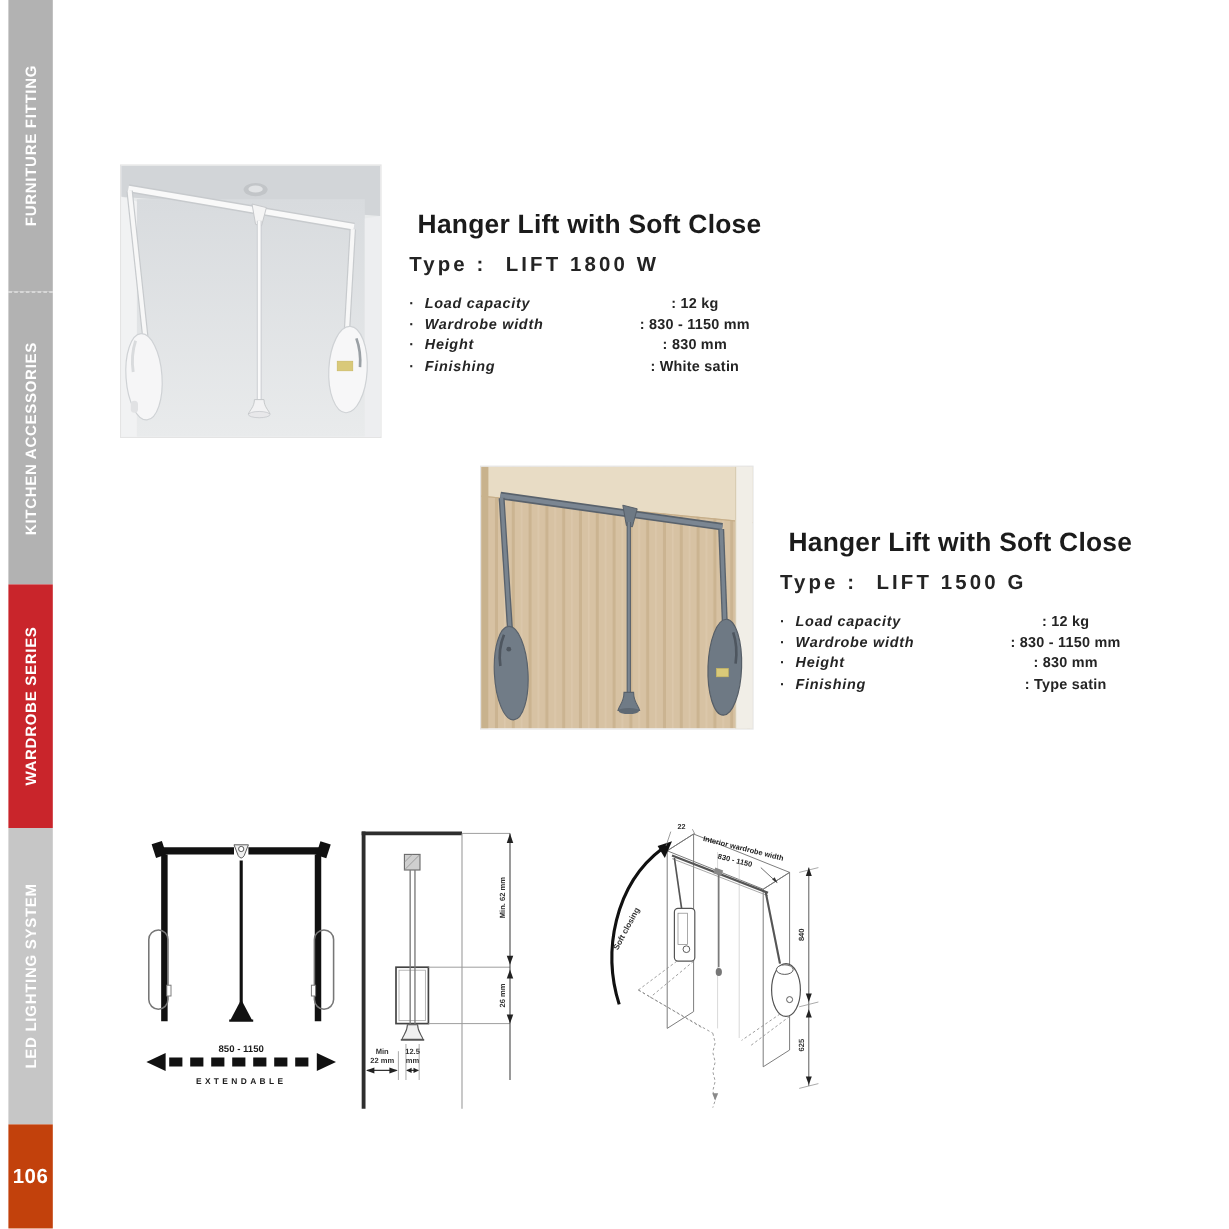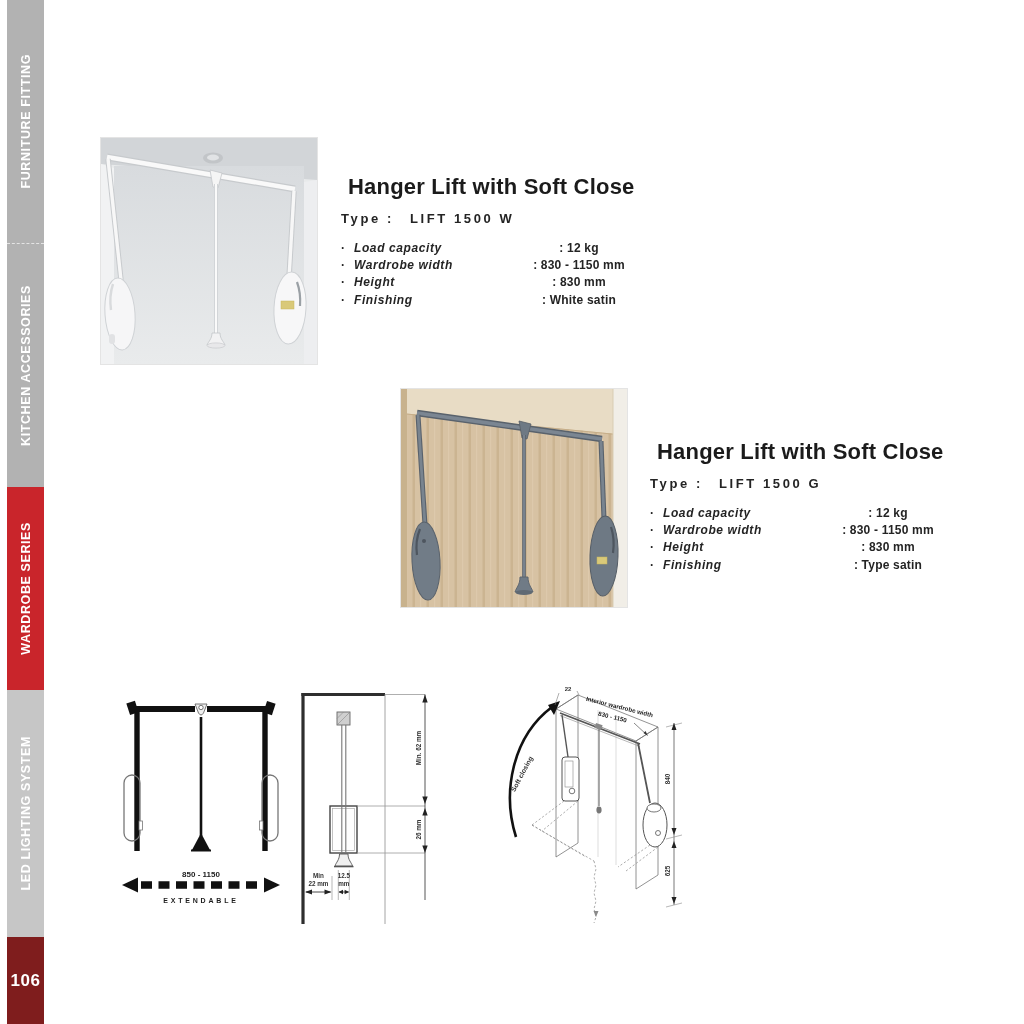--- a/index.html
+++ b/index.html
@@ -6,21 +6,21 @@
   #page{position:relative;width:1024px;height:1024px;background:#ffffff;overflow:hidden;
         font-family:"Liberation Sans", sans-serif;}
 
   
   #sidebar{position:absolute;left:7px;top:0;width:37px;height:1024px;}
   .side-sec{width:37px;display:flex;align-items:center;justify-content:center;box-sizing:border-box;}
   .sec-furniture{height:243px;background:#b2b2b2;}
   .sec-kitchen{height:244px;background:#b2b2b2;border-top:1px dashed rgba(255,255,255,.65);}
   .sec-wardrobe{height:203px;background:#c9252b;}
   .sec-led{height:247px;background:#c6c6c6;}
-  .sec-footer{height:87px;background:#7f1d1d;}
+  .sec-footer{height:87px;background:#c2410c;}
   .v-label{writing-mode:vertical-rl;transform:rotate(180deg);color:#fff;font-weight:bold;
            font-size:12.5px;letter-spacing:.6px;white-space:nowrap;}
   .page-num{color:#fff;font-weight:bold;font-size:17px;letter-spacing:.5px;}
 
   
   #logo{position:absolute;left:103px;top:50px;height:58px;display:flex;align-items:center;}
   .logo-txt{font-weight:bold;font-size:44px;color:#161616;letter-spacing:10px;line-height:1;
             transform:scaleY(1.04);}
   .logo-txt.first{margin-right:2px;}
   #keyhole{position:relative;width:41px;height:41px;border-radius:50%;background:#d02720;
@@ -34,21 +34,21 @@
   .photo{position:absolute;border:1px solid #e4e4e4;box-sizing:border-box;}
   #photo1{left:100px;top:137px;width:218px;height:228px;}
   #photo2{left:400px;top:388px;width:228px;height:220px;}
   .photo svg{display:block;}
 
   
   .prod{position:absolute;width:330px;}
   #prod1{left:341px;top:167px;}
   #prod2{left:650px;top:432px;}
   .prod h2{margin:7px;font-size:22px;font-weight:bold;color:#1b1b1b;letter-spacing:.2px;}
-  .type-line{margin-top:11px;display:flex;gap:16px;font-size:13px;font-weight:bold;color:#242424;
+  .type-line{margin-top:11px;display:flex;gap:16px;font-size:17px;font-weight:bold;color:#242424;
              letter-spacing:2.6px;}
   .specs{margin-top:14px;}
   .spec-row{display:flex;font-size:12px;font-weight:bold;color:#242424;line-height:17.2px;}
   .spec-bullet{width:13px;}
   .spec-label{width:133px;letter-spacing:.6px;font-style:italic;}
   .spec-value{flex:1;letter-spacing:.2px;text-align:center;}
 
   
   .diagram{position:absolute;}
   #diag1{left:116px;top:678px;width:170px;height:250px;}
@@ -114,21 +114,21 @@
       <ellipse cx="189" cy="170" rx="16" ry="36" fill="#f7f7f8" stroke="#cfd2d5" stroke-width="1" transform="rotate(3 189 170)"></ellipse>
       <path d="M196,144 q4,11 3,24" stroke="#9aa0a5" stroke-width="2.2" fill="none"></path>
       <rect x="180" y="163" width="13" height="8" fill="#d9c979" stroke="#c8b65e" stroke-width="0.5"></rect>
     </svg>
   </div>
 
   <div class="prod" id="prod1">
     <h2>Hanger Lift with Soft Close</h2>
     <div class="type-line">
       <span>Type :</span>
-      <span>LIFT 1500 W</span>
+      <span>LIFT 1800 W</span>
     </div>
     <div class="specs">
       <div class="spec-row">
         <span class="spec-bullet">·</span>
         <span class="spec-label">Load capacity</span>
         <span class="spec-value">: 12 kg</span>
       </div>
       <div class="spec-row">
         <span class="spec-bullet">·</span>
         <span class="spec-label">Wardrobe width</span>

